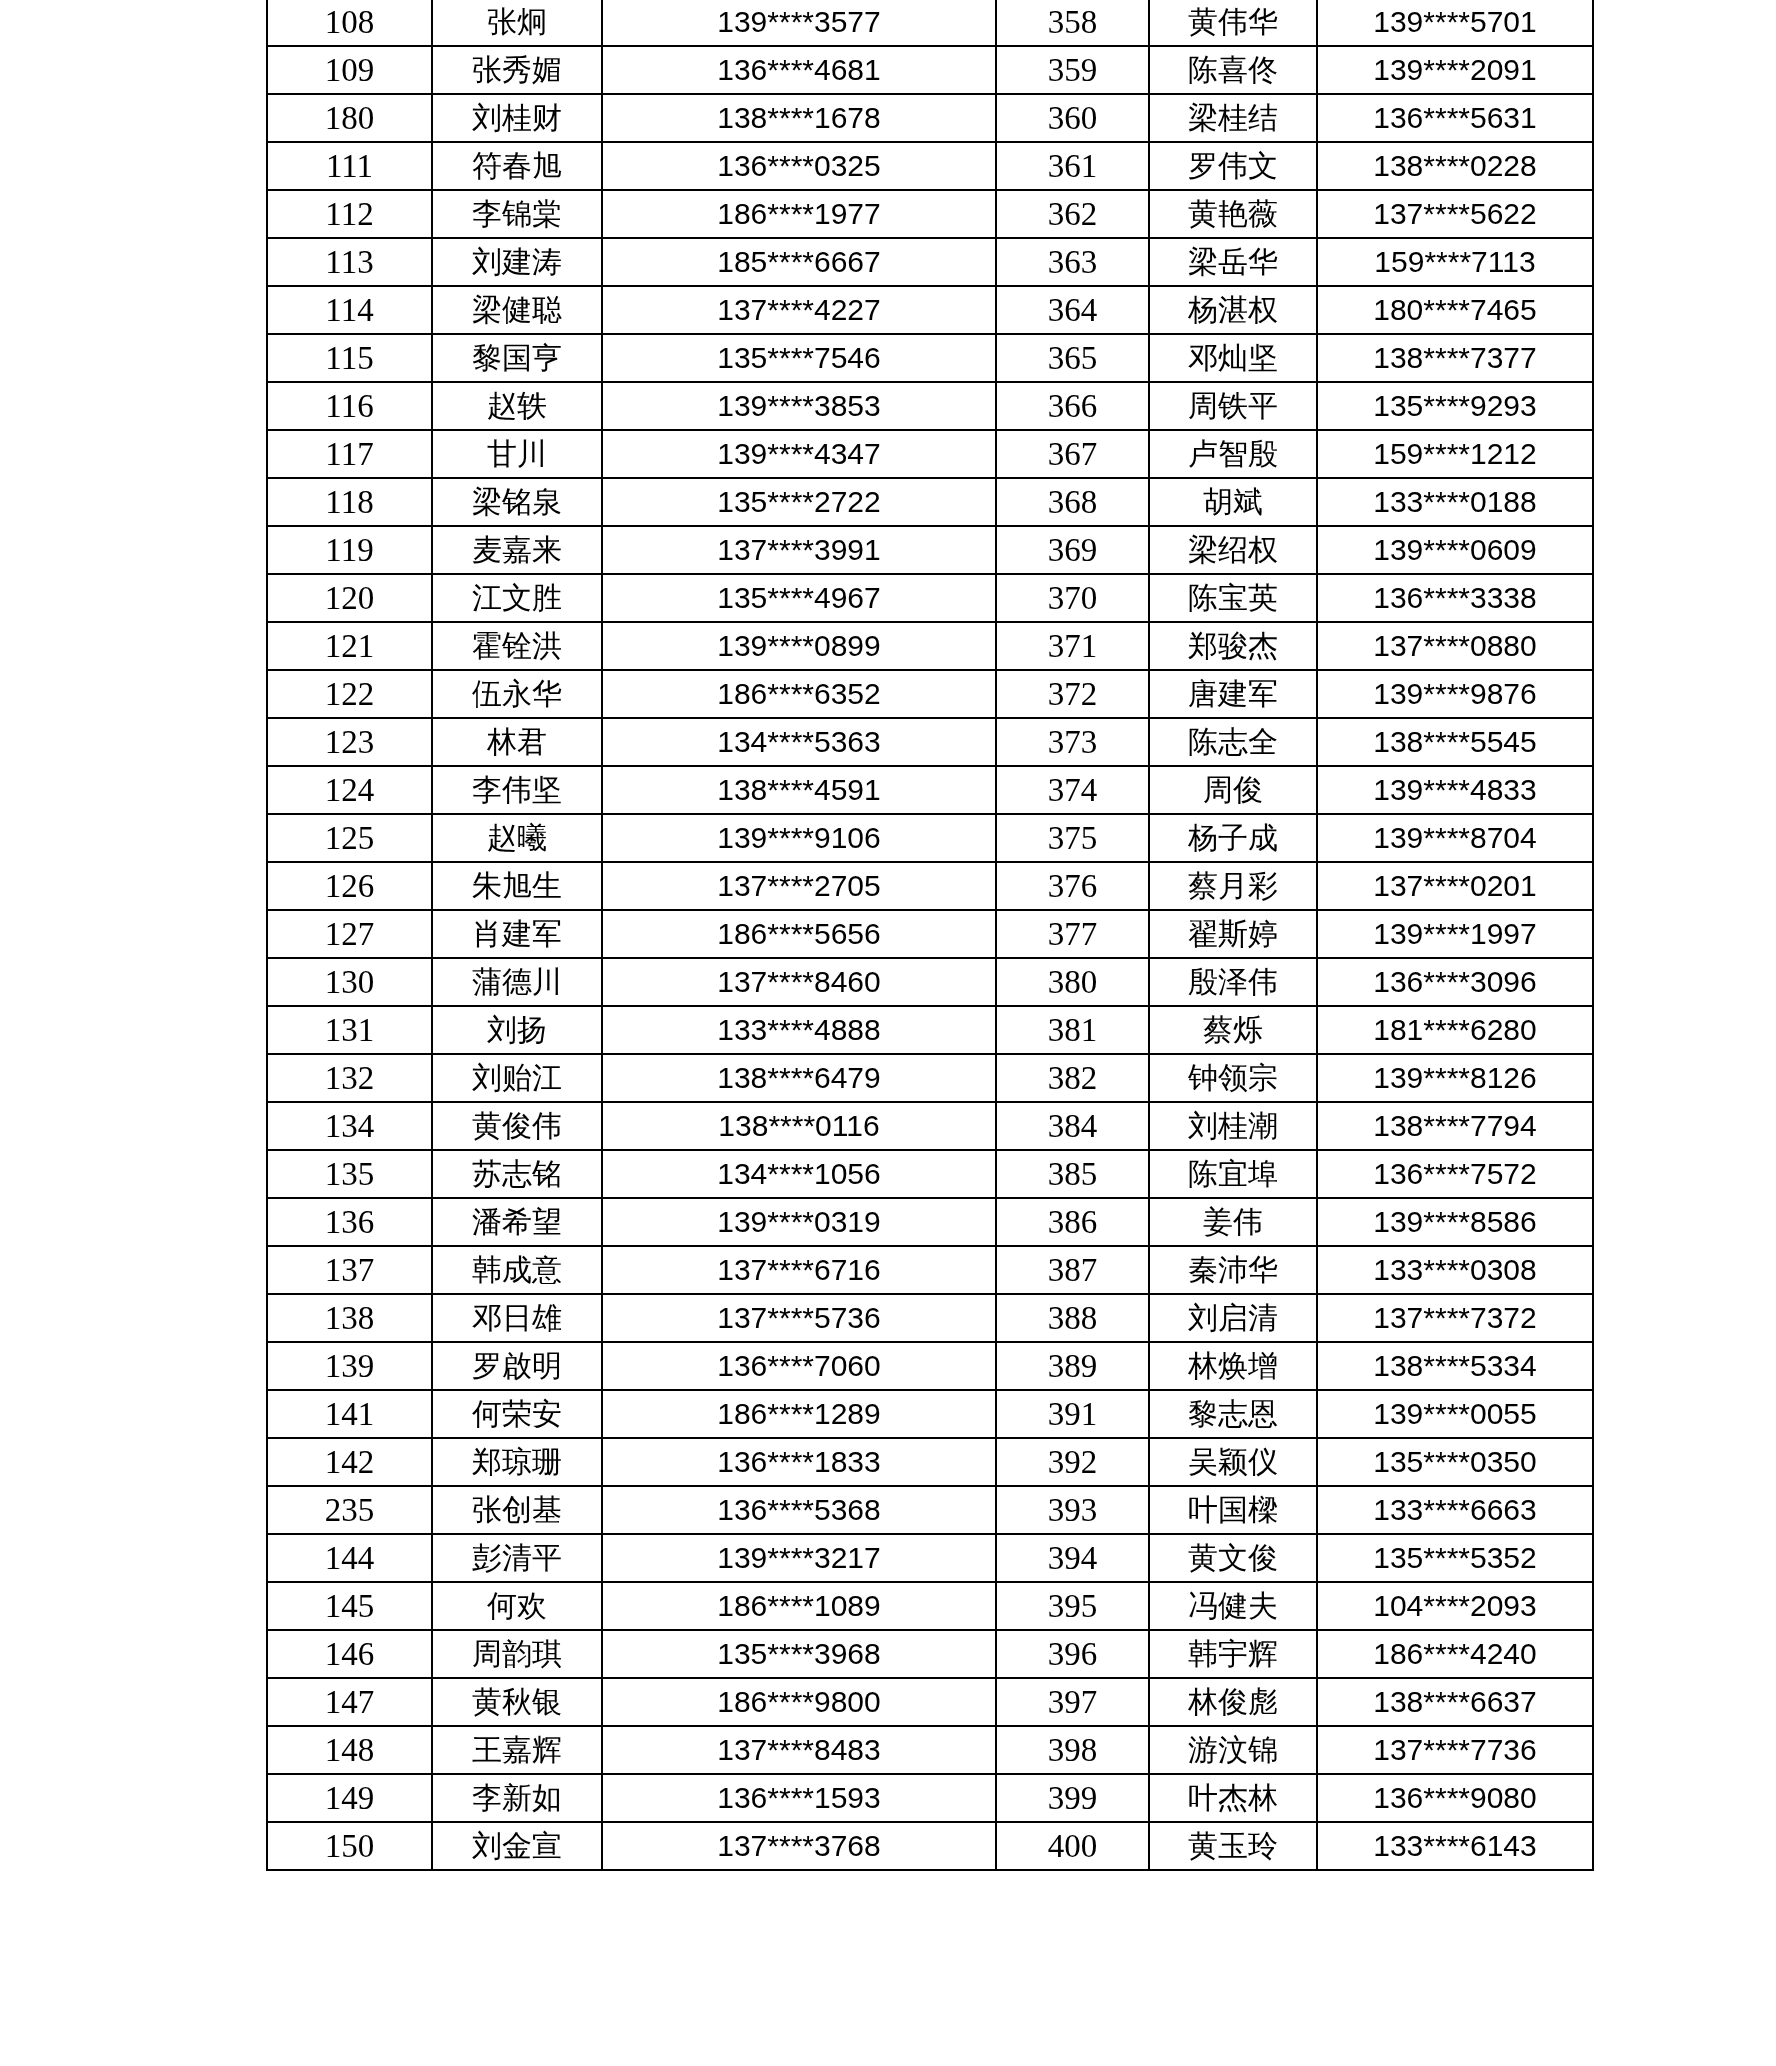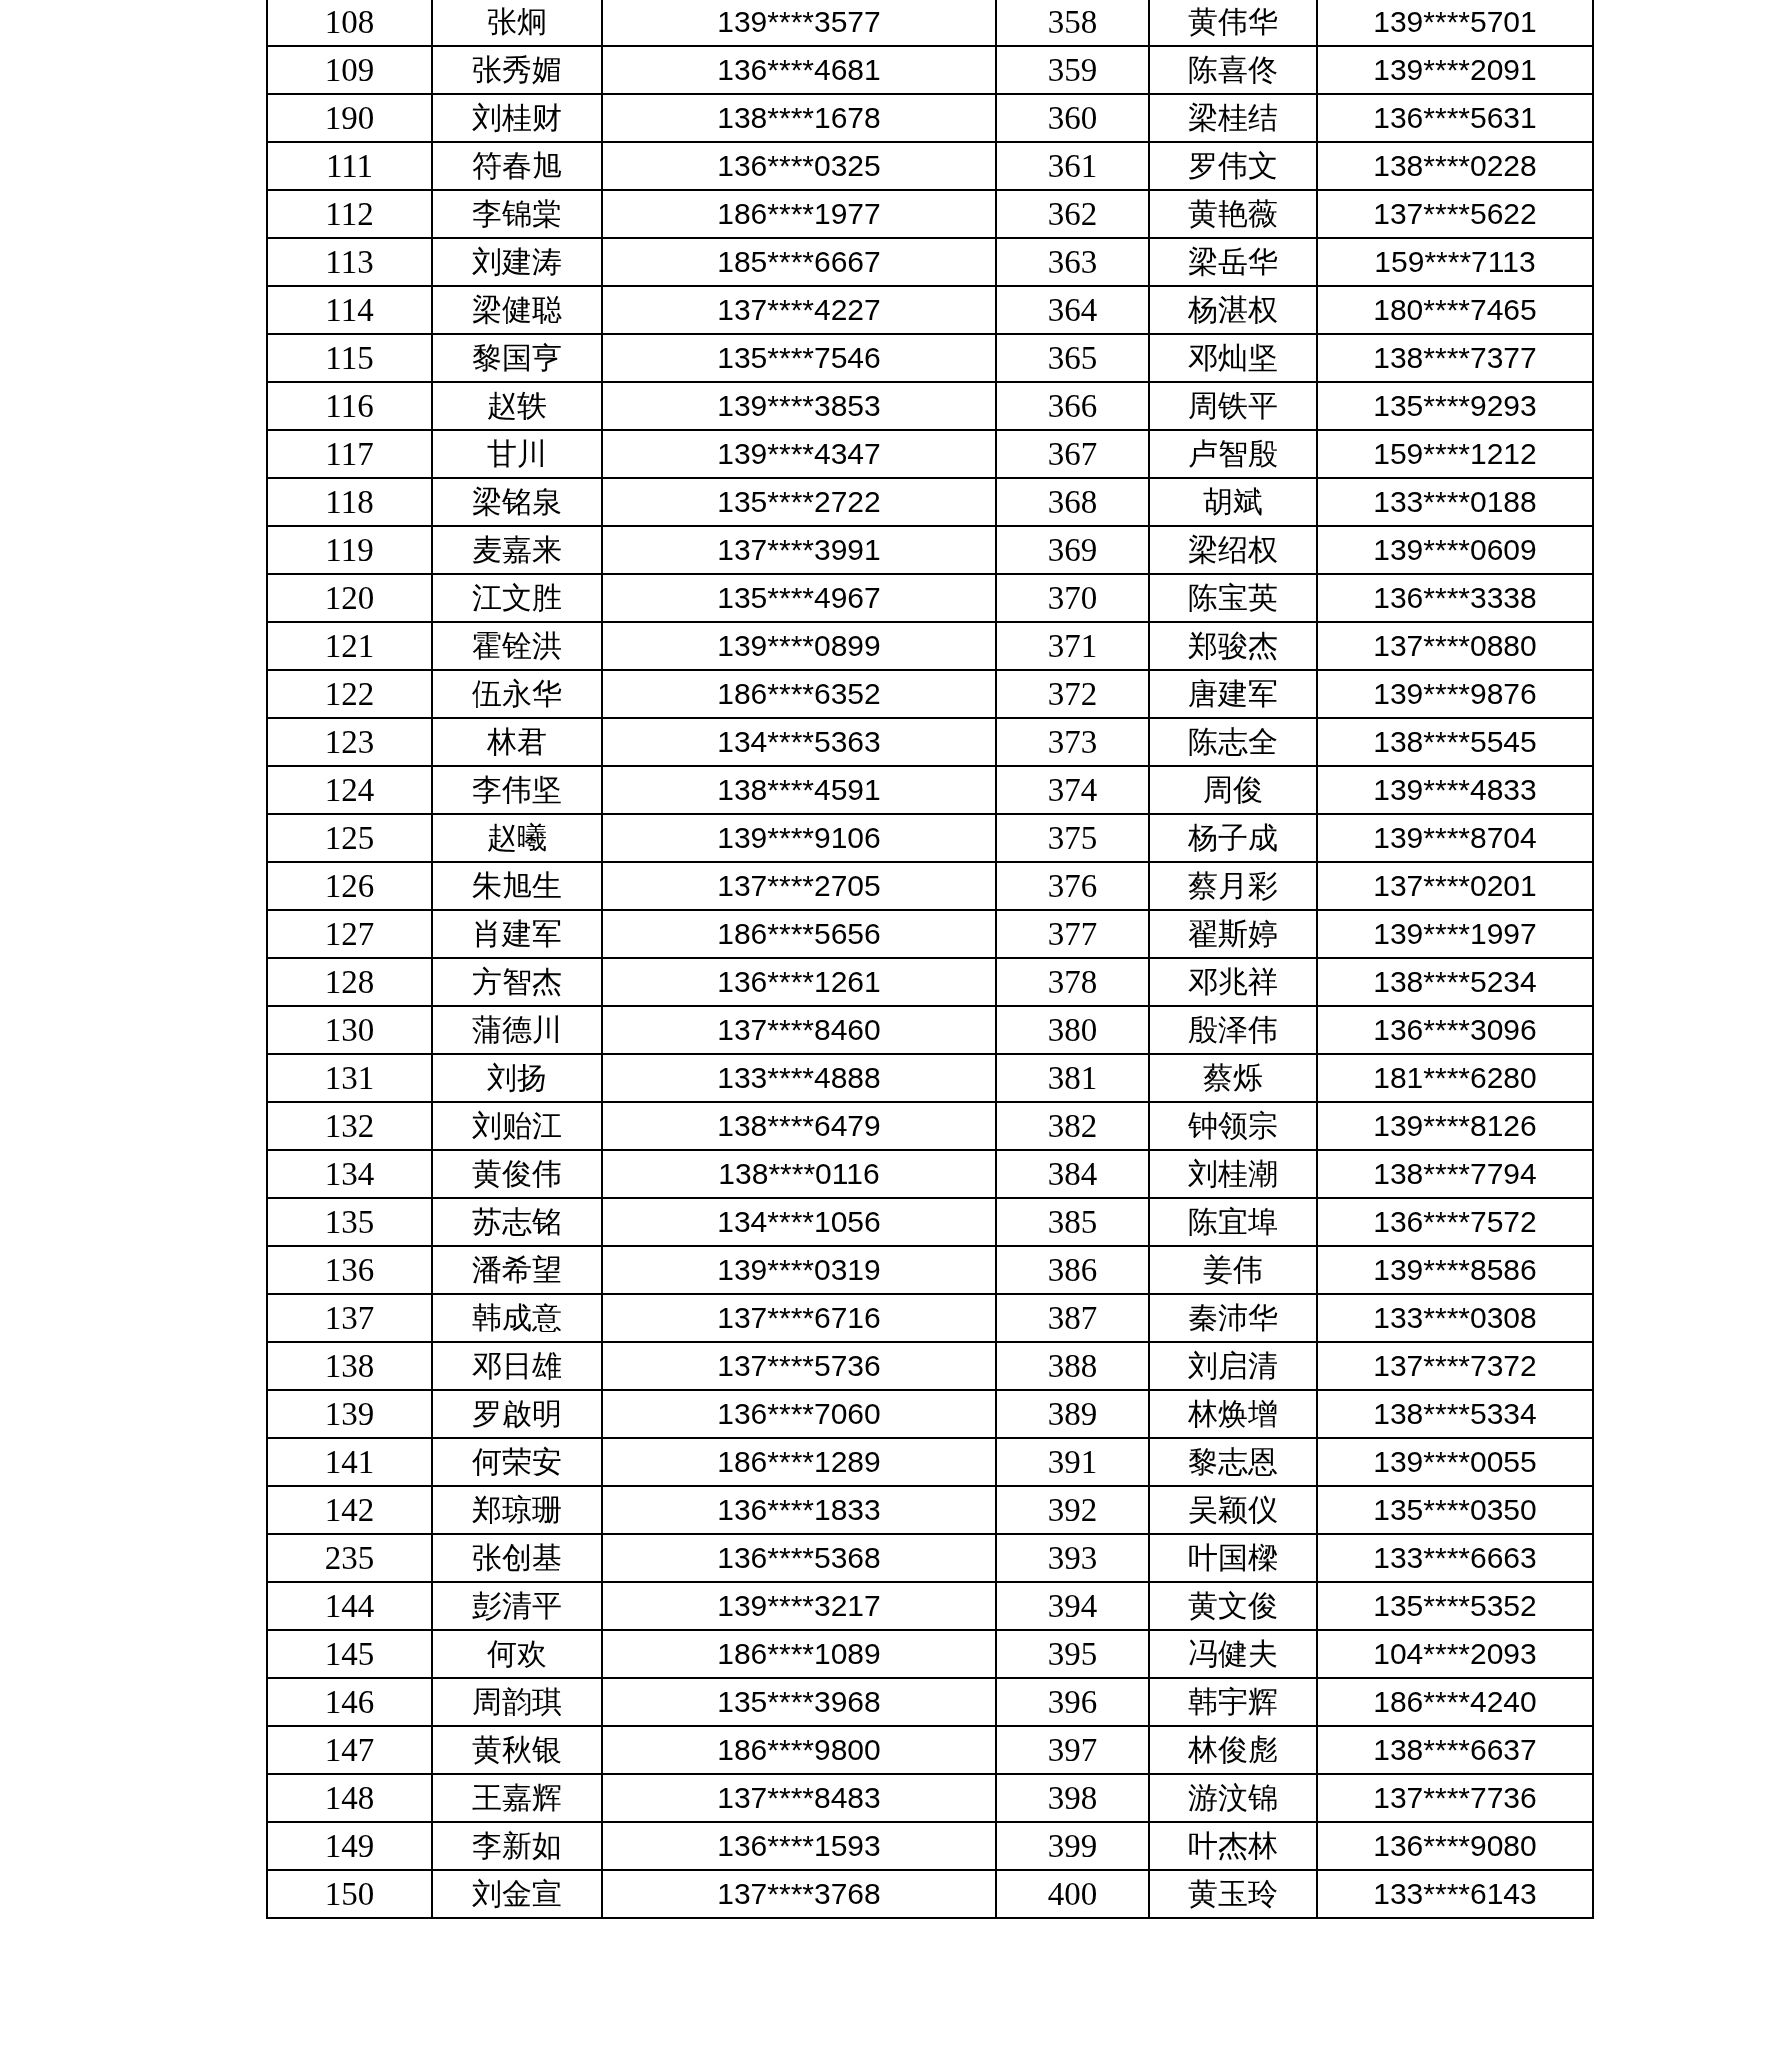--- a/index.html
+++ b/index.html
@@ -81,21 +81,21 @@
         </tr>
         <tr>
           <td class="num">109</td>
           <td class="name">张秀媚</td>
           <td class="phone">136****4681</td>
           <td class="num">359</td>
           <td class="name">陈喜佟</td>
           <td class="phone">139****2091</td>
         </tr>
         <tr>
-          <td class="num">190</td>
+          <td class="num">180</td>
           <td class="name">刘桂财</td>
           <td class="phone">138****1678</td>
           <td class="num">360</td>
           <td class="name">梁桂结</td>
           <td class="phone">136****5631</td>
         </tr>
         <tr>
           <td class="num">111</td>
           <td class="name">符春旭</td>
           <td class="phone">136****0325</td>
@@ -225,28 +225,20 @@
         </tr>
         <tr>
           <td class="num">127</td>
           <td class="name">肖建军</td>
           <td class="phone">186****5656</td>
           <td class="num">377</td>
           <td class="name">翟斯婷</td>
           <td class="phone">139****1997</td>
         </tr>
         <tr>
-          <td class="num">128</td>
-          <td class="name">方智杰</td>
-          <td class="phone">136****1261</td>
-          <td class="num">378</td>
-          <td class="name">邓兆祥</td>
-          <td class="phone">138****5234</td>
-        </tr>
-        <tr>
           <td class="num">130</td>
           <td class="name">蒲德川</td>
           <td class="phone">137****8460</td>
           <td class="num">380</td>
           <td class="name">殷泽伟</td>
           <td class="phone">136****3096</td>
         </tr>
         <tr>
           <td class="num">131</td>
           <td class="name">刘扬</td>

